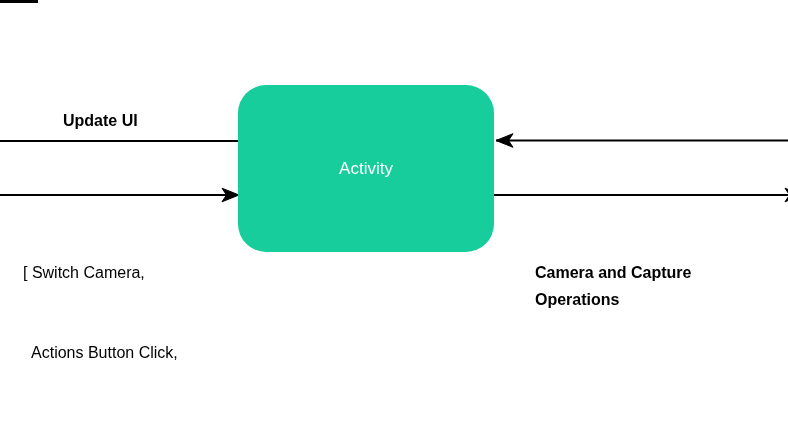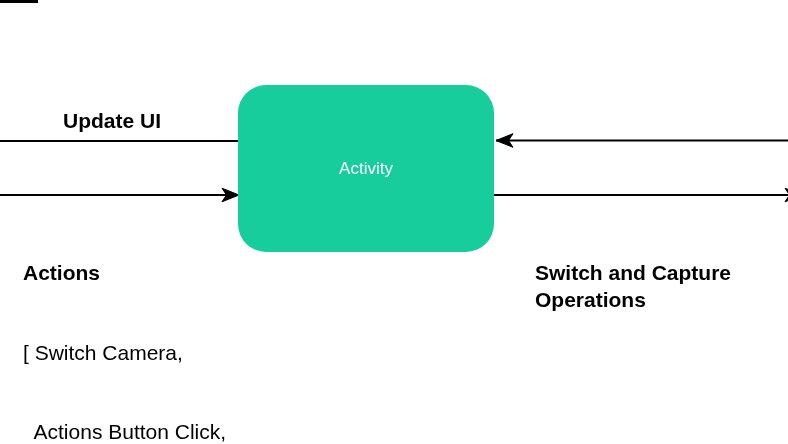--- a/index.html
+++ b/index.html
@@ -53,21 +53,21 @@
     align-items: center;
     justify-content: center;
     text-align: right;
   }
   .node-label {
     color: #ffffff;
     font-size: 17px;
   }
   .callout {
     position: absolute;
-    font-size: 21px;
+    font-size: 16px;
     line-height: 26.5px;
     white-space: pre;
   }
   .callout .bold {
     font-weight: bold;
   }
   #update-ui-label {
     left: 63px;
     top: 108px;
     font-weight: bold;
@@ -107,30 +107,29 @@
   </svg>
 
   <div class="node" style="background: rgb(23, 205, 156);">
     <span class="node-label" style="color: rgb(255, 255, 255);">Activity</span>
   </div>
 
   <div class="callout" id="update-ui-label">Update UI</div>
 
 
   <div class="callout" id="actions-callout">
-    <div class="bold">Actions</div>
     <div>[ Switch Camera,</div>
     <div>  Actions Button Click,</div>
     
     
     
   </div>
 
   <div class="callout" id="camera-ops-callout">
-    <div class="bold wrap-label">Switch and Capture Operations</div>
+    <div class="bold wrap-label">Camera and Capture Operations</div>
     
     
     
     
     
   </div>
 
 </div>
 
 </body></html>

